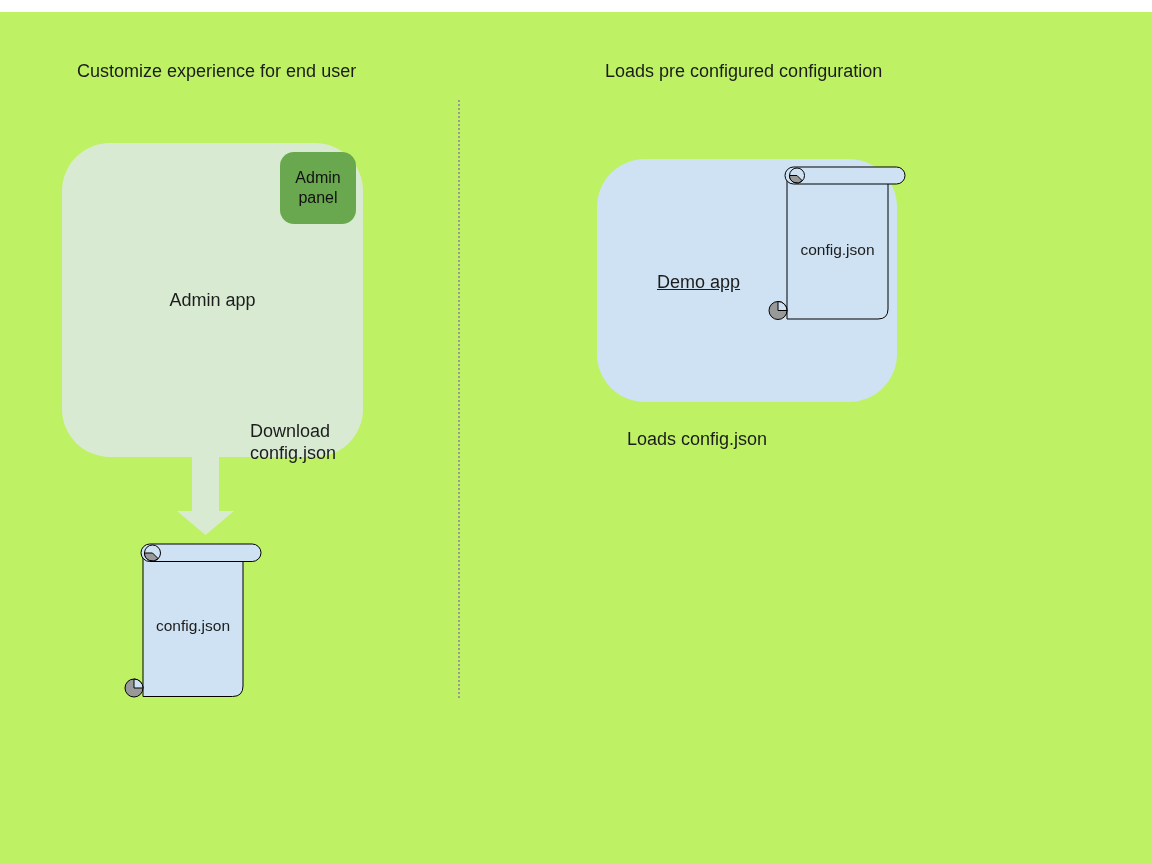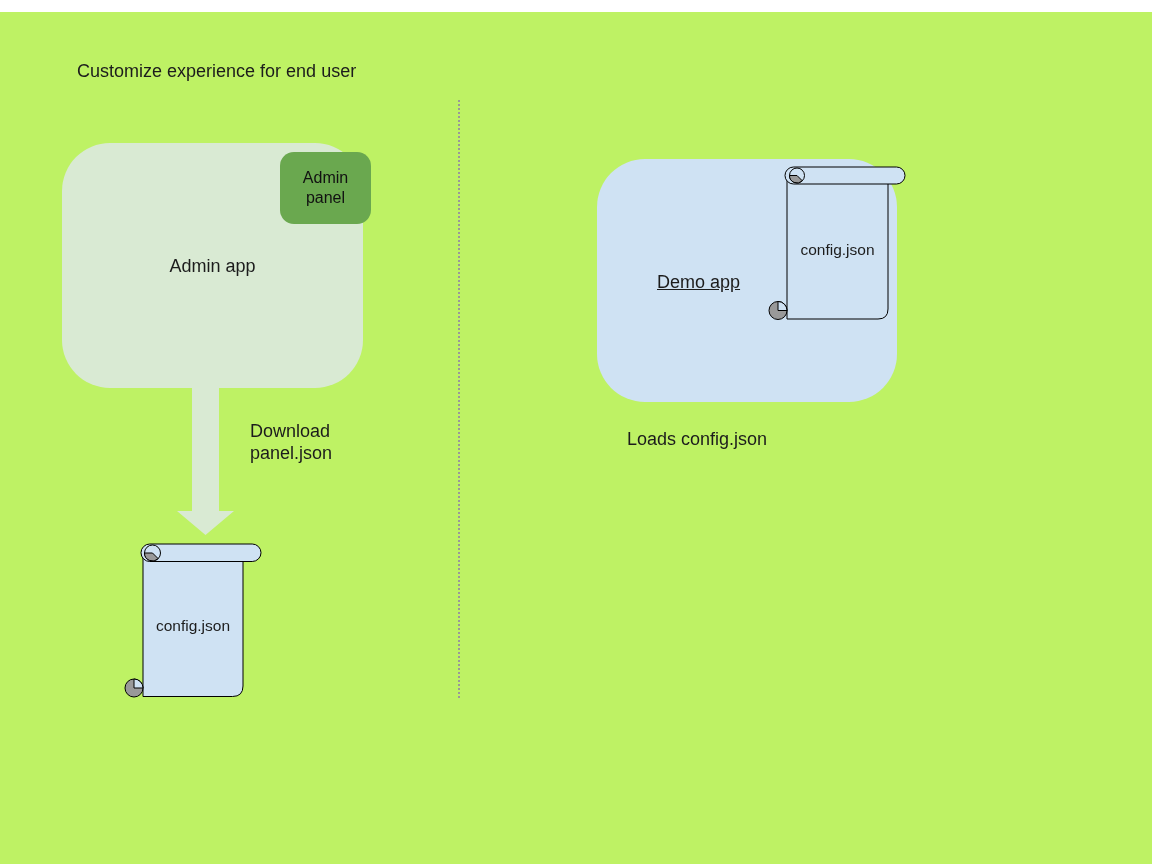--- a/index.html
+++ b/index.html
@@ -37,37 +37,37 @@
     left:458px;
     top:88px;
     height:598px;
     width:0;
     border-left:2px dotted var(--divider-gray);
   }
   .admin-app-box{
     left:62px;
     top:131px;
     width:301px;
-    height:245px;
+    height:314px;
     border-radius:48px;
     background:var(--light-green);
     display:flex;
     align-items:center;
     justify-content:center;
   }
   .app-label{
     font-size:18px;
     line-height:22px;
     color:var(--text-dark);
     white-space:nowrap;
   }
   .admin-panel-box{
     left:280px;
     top:140px;
-    width:91px;
+    width:76px;
     height:72px;
     border-radius:14px;
     background:var(--dark-green);
     display:flex;
     align-items:center;
     justify-content:center;
     text-align:center;
     font-size:16px;
     line-height:20px;
     color:#111;
@@ -122,38 +122,39 @@
   .shape-gray{fill:var(--curl-gray);stroke:var(--outline-black);stroke-width:1;}
   .arrow-shape{fill:var(--light-green);stroke:none;}
 </style>
 </head>
 <body>
 
 <div class="canvas">
 
   <div class="abs title" style="left:77px; top:48px;">Customize experience for end user</div>
 
+  <div class="abs title" style="left:605px; top:48px;">Loads pre configured configuration</div>
 
   <div class="abs divider"></div>
 
   <div class="abs admin-app-box">
     <div class="app-label">Admin app</div>
   </div>
 
   <div class="abs admin-panel-box multiline">
     <div class="multiline">Admin
 panel</div>
   </div>
 
   <svg class="abs" style="left:175px; top:374px;" width="62" height="152" viewBox="175 374 62 152">
     <polygon class="arrow-shape" points="192,375 219,375 219,499 234,499 205.5,523 177,499 192,499"></polygon>
   </svg>
 
   <div class="abs arrow-label multiline">Download
-panel.json</div>
+config.json</div>
 
   <svg class="abs" style="left:118px; top:528px;" width="152" height="162" viewBox="118 528 152 162">
 
     <path class="shape-blue" d="M143,541 H243 V674 Q243,684.5 232.5,684.5 H143 Z"></path>
 
     <rect class="shape-blue" x="141" y="532" width="120" height="17.5" rx="8.75" ry="8.75"></rect>
 
     <circle class="shape-blue" cx="152.5" cy="541" r="8"></circle>
     <path class="shape-gray" d="M152.5,541 L144.5,541 A8 8 0 0 0 158.16,546.66 Z"></path>
 

